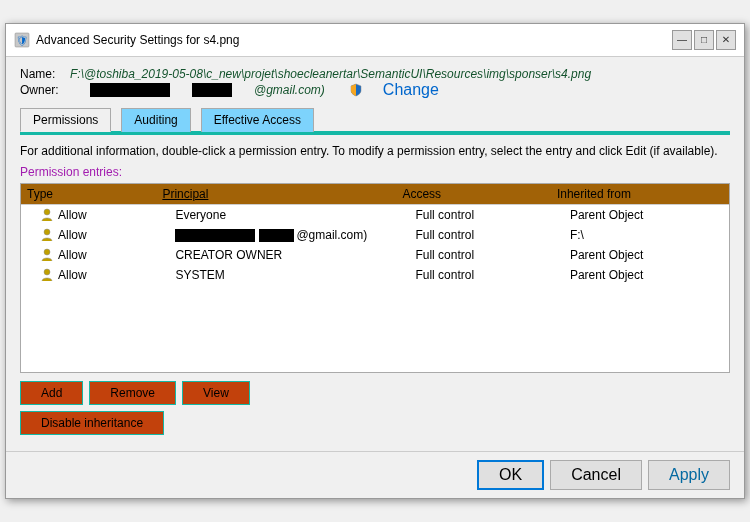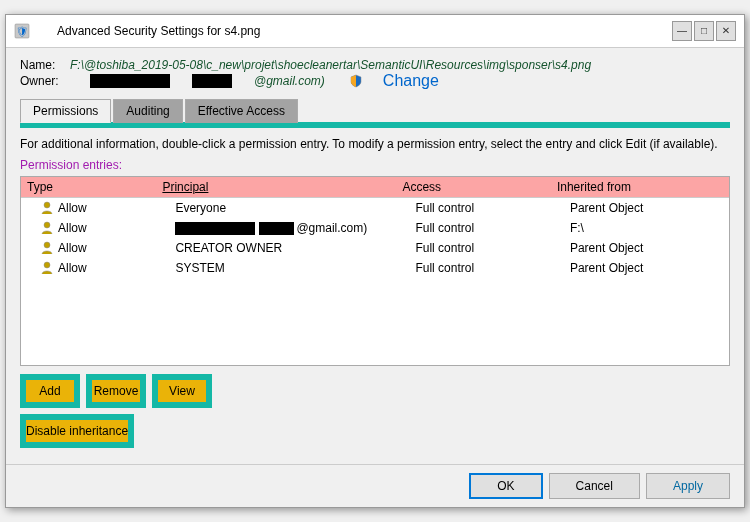--- a/index.html
+++ b/index.html
@@ -34,21 +34,20 @@
       gap: 6px;
     }
     .title-icon {
       width: 16px;
       height: 16px;
     }
     .title-text {
       font-size: 12px;
       font-weight: normal;
       color: #000;
-      margin-left: 21px;
     }
     .title-controls {
       display: flex;
       gap: 2px;
     }
     .title-btn {
       width: 20px;
       height: 20px;
       background: #e0e0e0;
       border: 1px solid #999;
@@ -92,27 +91,28 @@
     .change-link {
       color: #0066cc;
       text-decoration: none;
       font-size: 16px;
       cursor: pointer;
     }
 
     
     .tabs {
       display: flex;
-      border-bottom: 6px solid #14b8a6;
+      border-bottom: 4px solid #14b8a6;
       margin-bottom: 8px;
+      gap: 8px;
     }
     .tab {
       padding: 4px 12px;
       border: 1px solid #aaa;
-      background: #a3a3a3;
+      background: #7dd3fc;
       cursor: pointer;
       font-size: 12px;
       color: #000;
       margin-right: 2px;
       border-bottom: none;
       position: relative;
       bottom: -1px;
     }
     .tab.active {
       background: #f0f0f0;
@@ -139,21 +139,21 @@
       margin-bottom: 8px;
       height: 190px;
       overflow-y: auto;
     }
     table {
       width: 100%;
       border-collapse: collapse;
       font-size: 12px;
     }
     thead tr {
-      background: #fca5a5;
+      background: #a16207;
     }
     th {
       text-align: left;
       padding: 3px 6px;
       border-bottom: 1px solid #ccc;
       font-weight: normal;
       color: #000;
     }
     td {
       padding: 3px 19px;
@@ -161,43 +161,43 @@
       vertical-align: middle;
     }
 
     
     .button-row {
       display: flex;
       gap: 6px;
       margin-bottom: 6px;
     }
     .btn {
-      padding: 4px 0;
-      border: 6px solid #14b8a6;
-      background: #eab308;
+      padding: 4px 20px;
+      border: 1px solid #14b8a6;
+      background: #c2410c;
       font-size: 12px;
       cursor: pointer;
       color: #000;
       min-width: 60px;
     }
     .btn:disabled { color: #aaa; cursor: default; }
 
     .footer-buttons {
       display: flex;
       justify-content: flex-end;
       gap: 6px;
       padding: 8px 14px;
       border-top: 1px solid #ccc;
       background: #f0f0f0;
     }
     .footer-btn {
-      padding: 4px 26px;
+      padding: 4px 20px;
       border: 1px solid #aaa;
       background: #e0e0e0;
-      font-size: 12px;
+      font-size: 16px;
       cursor: pointer;
       color: #000;
       min-width: 60px;
     }
     .footer-btn.ok {
       border: 2px solid #0078d7;
     }
     .footer-btn:disabled { color: #0369a1; cursor: default; }
   </style>
 </head>

